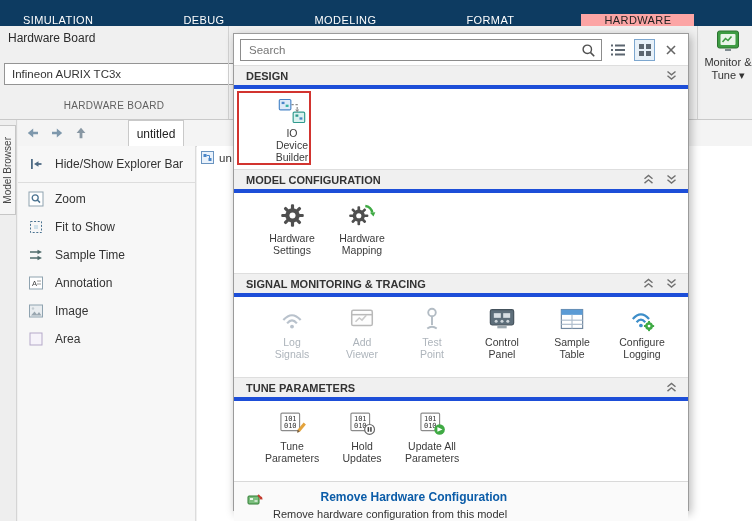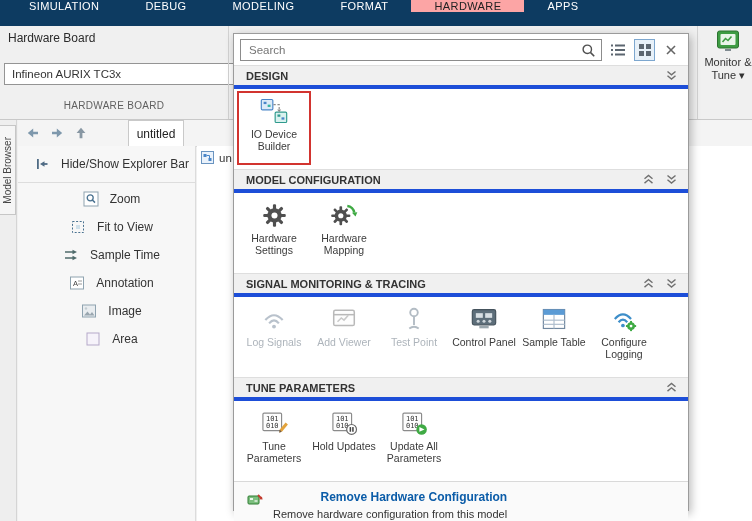--- a/index.html
+++ b/index.html
@@ -2,21 +2,21 @@
 <html><head>
 <meta charset="utf-8">
 <style>
   html,body{margin:0;padding:0;}
   body{width:752px;height:521px;position:relative;overflow:hidden;
        font-family:"Liberation Sans",sans-serif;background:#f0f0f0;color:#333;}
   svg{display:block;}
 
   
   .menubar{position:absolute;top:0;left:0;right:0;height:26px;background:#0d3b61;
-           display:flex;align-items:flex-start;padding-left:6px;}
+           display:flex;align-items:flex-end;gap:44px;}
   .menutab{color:#fff;font-size:11px;letter-spacing:.4px;display:flex;align-items:center;
            padding:0 23px;white-space:nowrap;cursor:default;}
   .menutab.active{background:#fca5a5;color:#222;}
 
   
   .toolstrip{position:absolute;top:26px;left:0;right:0;height:93px;background:#f0f0f0;}
   .hb-label{position:absolute;left:8px;top:5px;font-size:12px;color:#2b2b2b;}
   .combo{position:absolute;left:4px;top:37px;width:246px;height:22px;background:#fff;
          border:1px solid #949494;display:flex;align-items:center;font-size:11.5px;
          color:#333;padding-left:7px;box-sizing:border-box;}
@@ -42,21 +42,21 @@
   .canvas-toolbar{position:absolute;left:18px;top:120px;right:0;height:26px;background:#f4f4f4;
                   border-bottom:1px solid #d8d8d8;box-sizing:content-box;}
   .navbtn{position:absolute;top:4px;width:18px;height:18px;display:flex;align-items:center;
           justify-content:center;}
   .doc-tab{position:absolute;left:110px;top:0;height:26px;width:56px;background:#fff;
            border:1px solid #c9c9c9;border-bottom:none;display:flex;align-items:center;
            justify-content:center;font-size:12px;color:#222;box-sizing:border-box;}
   .palette{position:absolute;left:18px;top:146px;width:178px;bottom:0;background:#f7f7f7;
            border-right:1px solid #dcdcdc;box-sizing:border-box;padding-top:2px;}
   .pal-item{display:flex;align-items:center;height:28px;padding-left:10px;gap:11px;
-            font-size:12px;color:#333;justify-content:center;}
+            font-size:12px;color:#333;}
   .pal-item.first{height:32px;}
   .pal-sep{height:1px;background:#ddd;margin:2px 0;}
   .canvas{position:absolute;left:197px;top:146px;right:0;bottom:0;background:#fff;}
   .breadcrumb{position:absolute;left:4px;top:5px;display:flex;gap:5px;align-items:center;
               font-size:11.5px;color:#333;}
 
   
   .popup{position:absolute;left:233px;top:33px;width:456px;height:478px;background:#fff;
          border:1px solid #9b9b9b;box-shadow:2px 3px 9px rgba(0,0,0,.28);z-index:10;
          display:flex;flex-direction:column;box-sizing:border-box;}
@@ -70,21 +70,21 @@
   .iconbtn.selected{border:1px solid #7da7cf;background:#e8f1f9;}
   .sec-header{height:19px;flex:0 0 auto;background:#f0f0f0;border-top:1px solid #dedede;
               border-bottom:4px solid #1d4ed8;display:flex;align-items:center;
               padding:0 10px 0 12px;font-size:11px;font-weight:bold;color:#333;gap:10px;}
   .sec-header .spacer{flex:1;}
   .chev{display:flex;align-items:center;}
   .sec-content{display:flex;align-items:flex-start;padding:4px 2px 2px 5px;height:80px;
                flex:0 0 auto;background:#fff;box-sizing:border-box;}
   .pitem{width:70px;display:flex;flex-direction:column;align-items:center;padding-top:3px;
          gap:2px;text-align:center;font-size:10.5px;line-height:12px;color:#3b3b3b;
-         box-sizing:border-box;}
+         box-sizing:border-box;padding-left:36px;}
   .pitem .picon{width:32px;height:30px;display:flex;align-items:center;justify-content:center;}
   .pitem.disabled{color:#adb4bb;}
   .pitem.hl{outline:2px solid #d2342f;height:70px;}
   .popup-footer{margin-top:auto;border-top:1px solid #d9d9d9;background:#fafafa;display:flex;
                 gap:9px;padding:8px 10px 10px 12px;align-items:flex-start;flex:0 0 auto;text-align:right;}
   .flink{font-size:12px;font-weight:bold;color:#0b5ca8;}
   .fdesc{font-size:11px;color:#333;margin-top:4px;}
 </style>
 </head>
 <body>
@@ -178,21 +178,21 @@
       <circle cx="7.2" cy="6.8" r="3" fill="none" stroke="#4a7290" stroke-width="1.3"></circle>
       <line x1="9.4" y1="9" x2="12" y2="11.6" stroke="#4a7290" stroke-width="1.5"></line>
     </svg>
     <span>Zoom</span>
   </div>
   <div class="pal-item">
     <svg width="16" height="16">
       <rect x="2.5" y="2.5" width="11" height="11" fill="none" stroke="#4a7290" stroke-dasharray="2,1.6"></rect>
       <rect x="6" y="6" width="4" height="4" fill="#cfe0ea"></rect>
     </svg>
-    <span>Fit to View</span>
+    <span>Fit to Show</span>
   </div>
   <div class="pal-item">
     <svg width="16" height="16">
       <line x1="2" y1="5" x2="10" y2="5" stroke="#4f6b6b" stroke-width="1.5"></line>
       <polygon points="14,5 9.5,2.8 9.5,7.2" fill="#4f6b6b"></polygon>
       <line x1="2" y1="11" x2="10" y2="11" stroke="#4f6b6b" stroke-width="1.5"></line>
       <polygon points="14,11 9.5,8.8 9.5,13.2" fill="#4f6b6b"></polygon>
     </svg>
     <span>Sample Time</span>
   </div>

